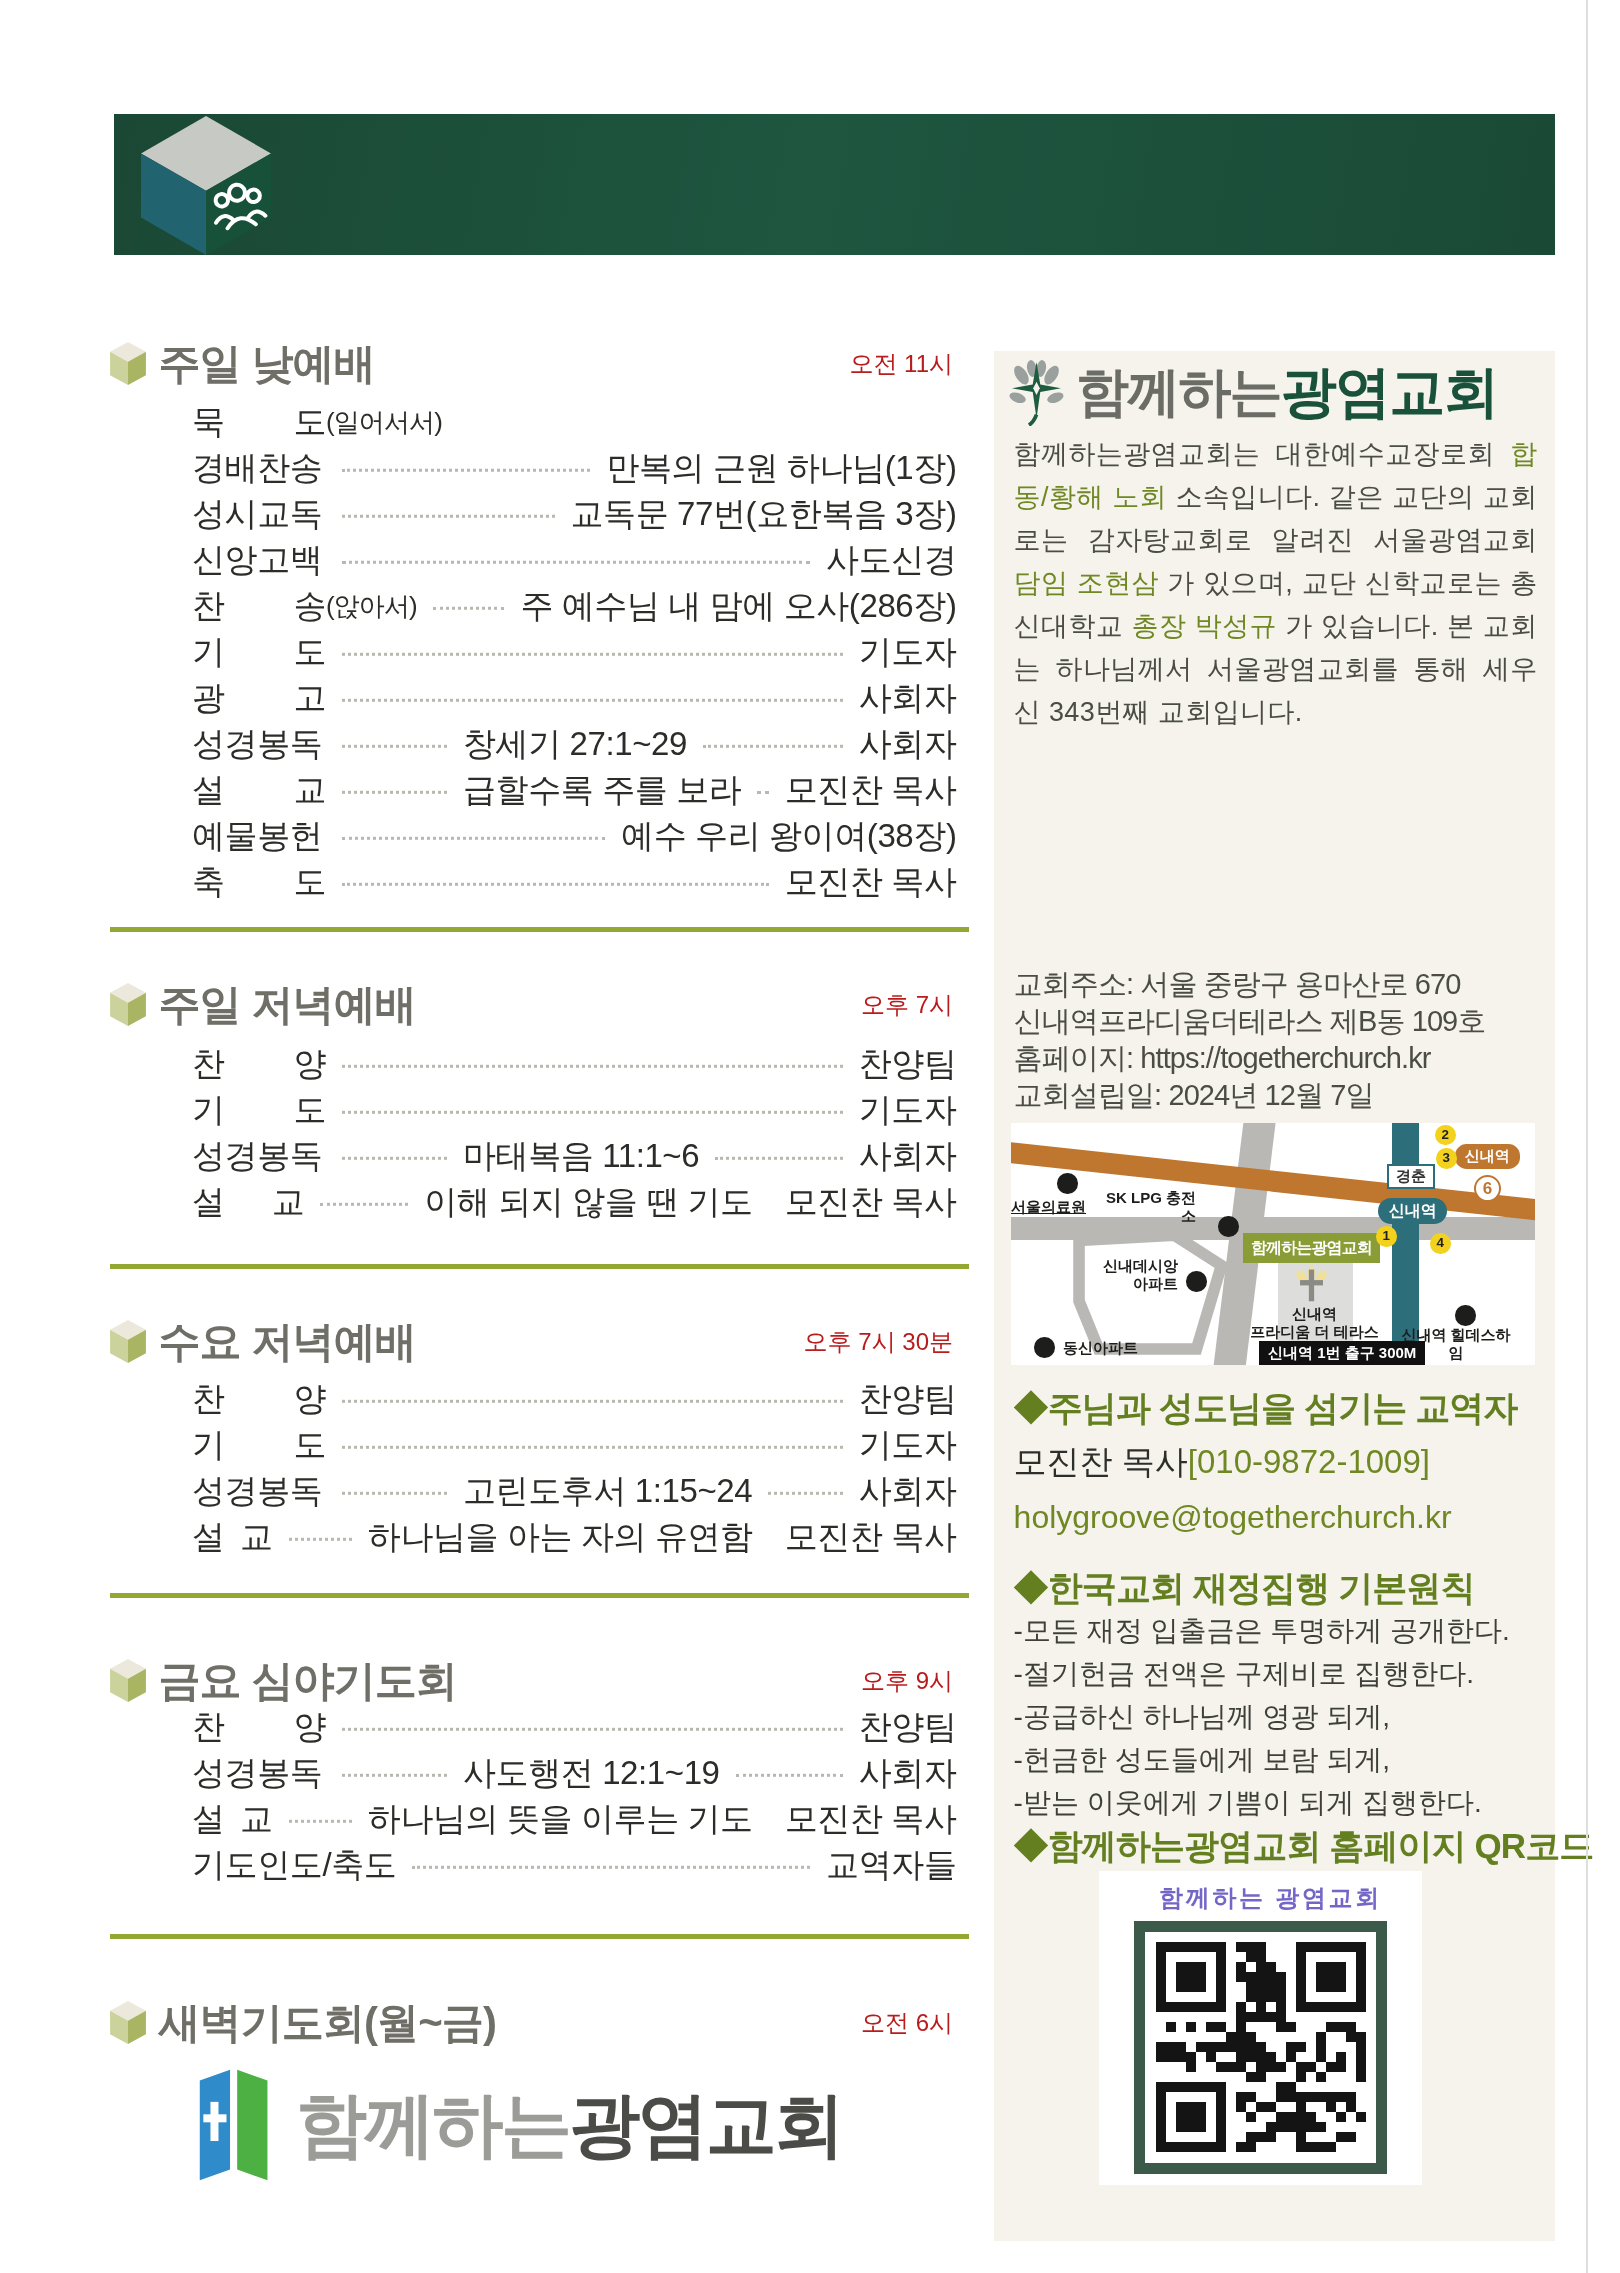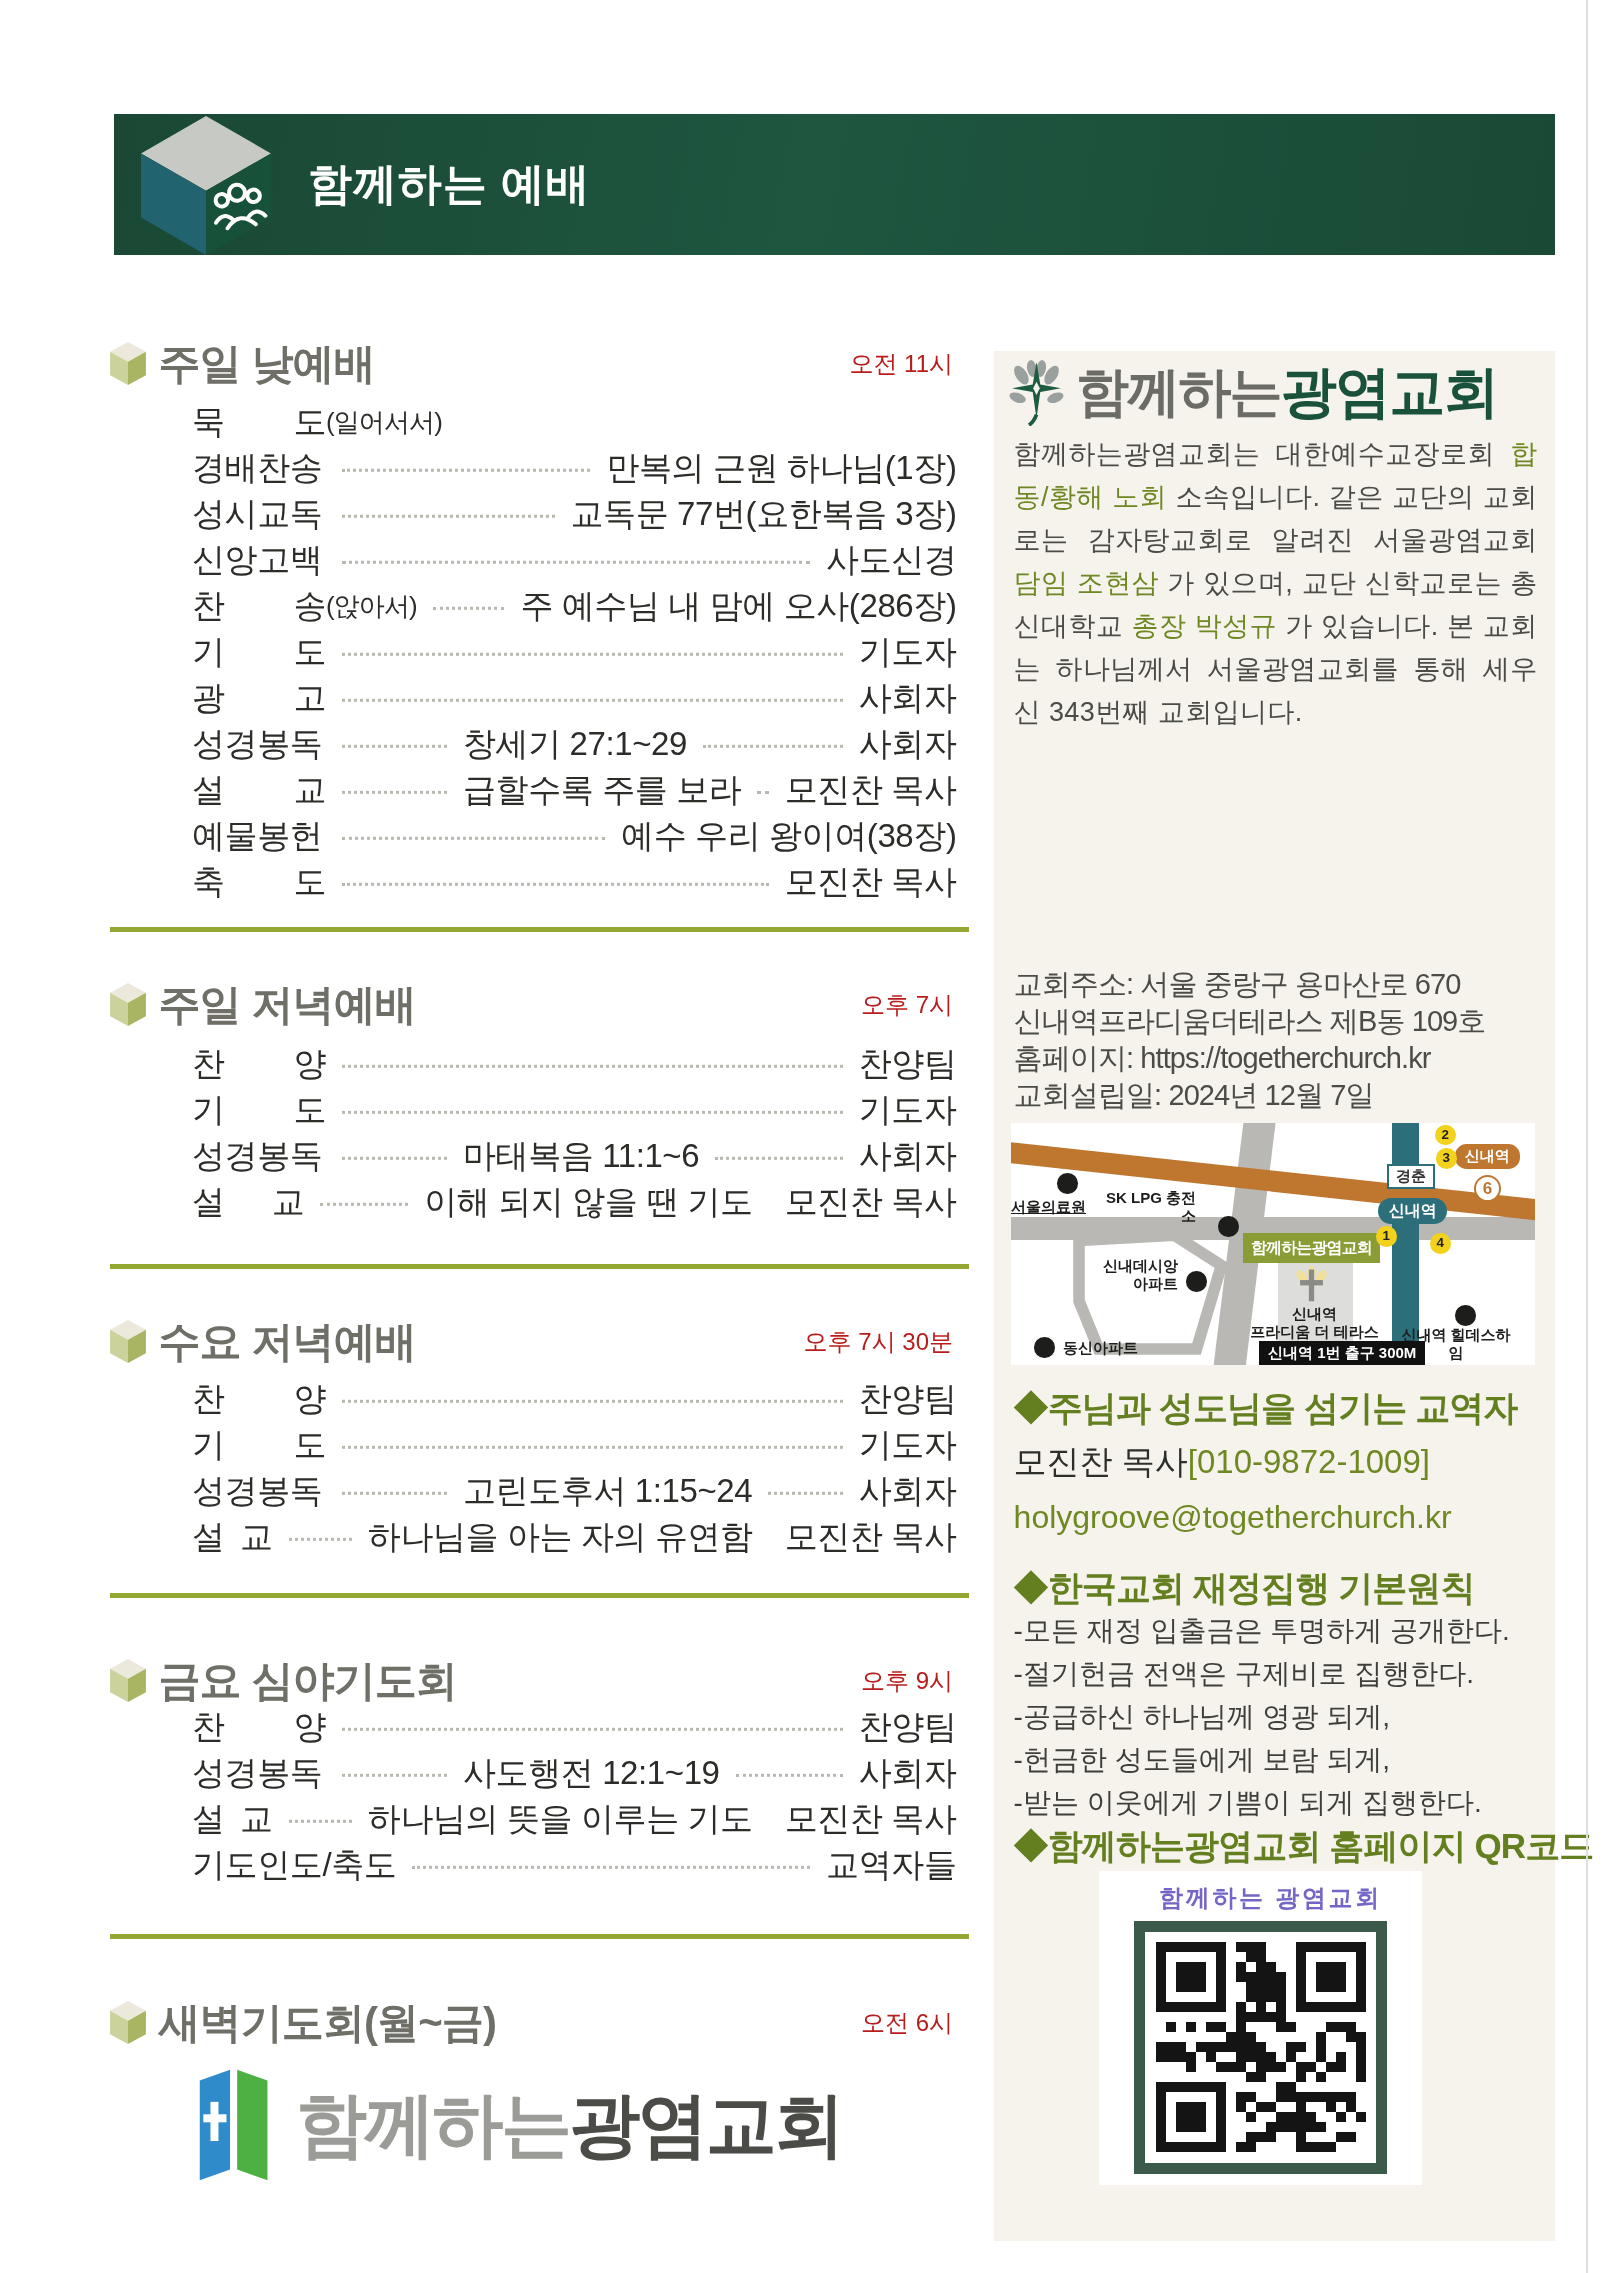--- a/index.html
+++ b/index.html
@@ -100,21 +100,20 @@
       <polygon points="73,84 146,42 146,114 73,156" fill="#175139"></polygon>
       <g stroke="#fff" stroke-width="4.5" fill="none" stroke-linecap="round" transform="rotate(-8 110 102)">
         <circle cx="92" cy="92" r="7"></circle>
           <path d="M82 116 q10 -12 20 0"></path>
         <circle cx="128" cy="92" r="7"></circle>
           <path d="M118 116 q10 -12 20 0"></path>
         <circle cx="110" cy="86" r="9"></circle>
           <path d="M94 124 q16 -18 32 0"></path>
       </g>
     </svg>
-    <div class="banner-title">함께하는 예배</div>
   </div>
 
   <div id="services">
       <div class="svc-header" style="top: 335px;">
         <svg width="36" height="43" viewBox="0 0 40 48">
           <polygon points="20,0 40,11 20,22 0,11" fill="#ece9dc"></polygon>
           <polygon points="0,11 20,22 20,48 0,37" fill="#ccd29c"></polygon>
           <polygon points="20,22 40,11 40,37 20,48" fill="#a9b562"></polygon>
         </svg>
         <span class="svc-title">주일 낮예배</span>

